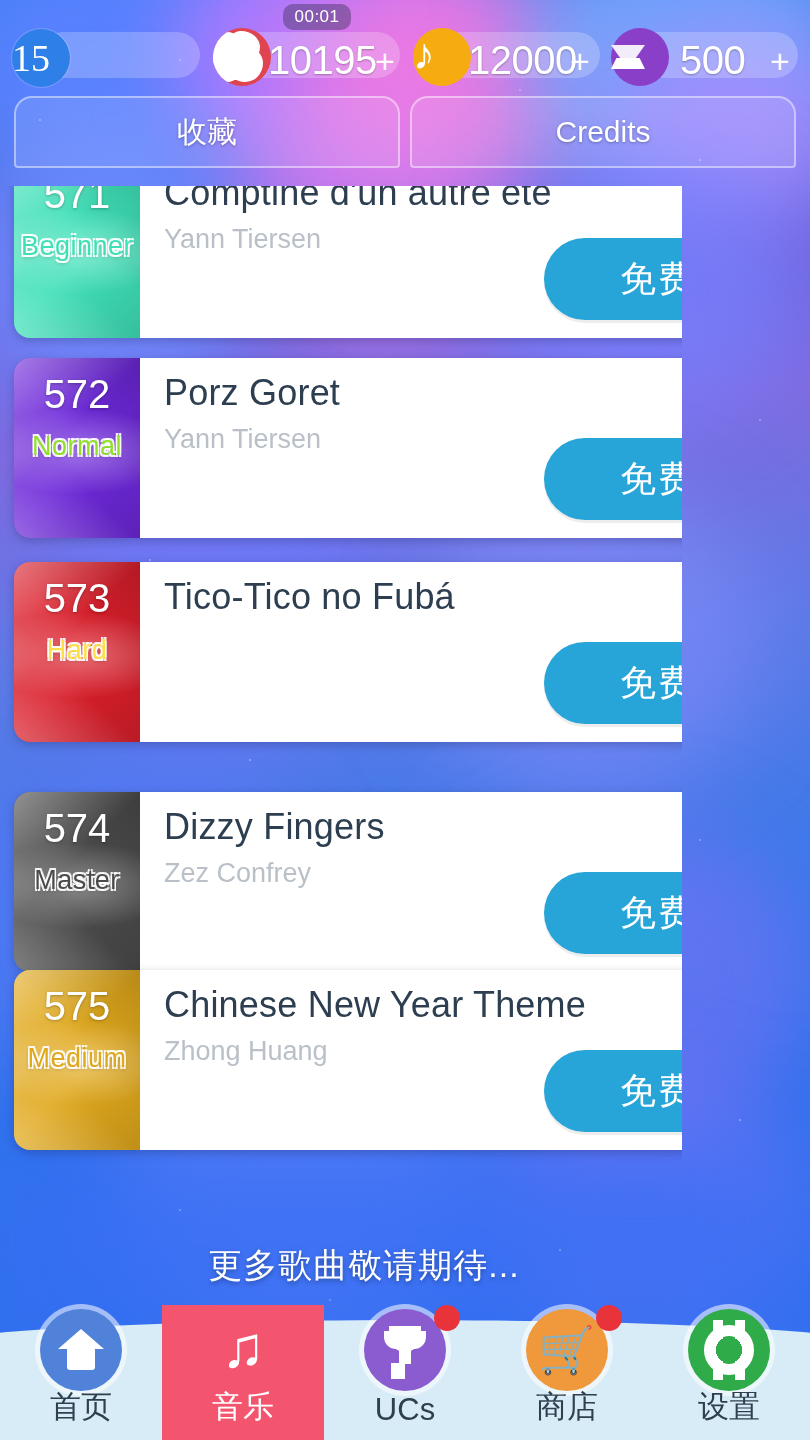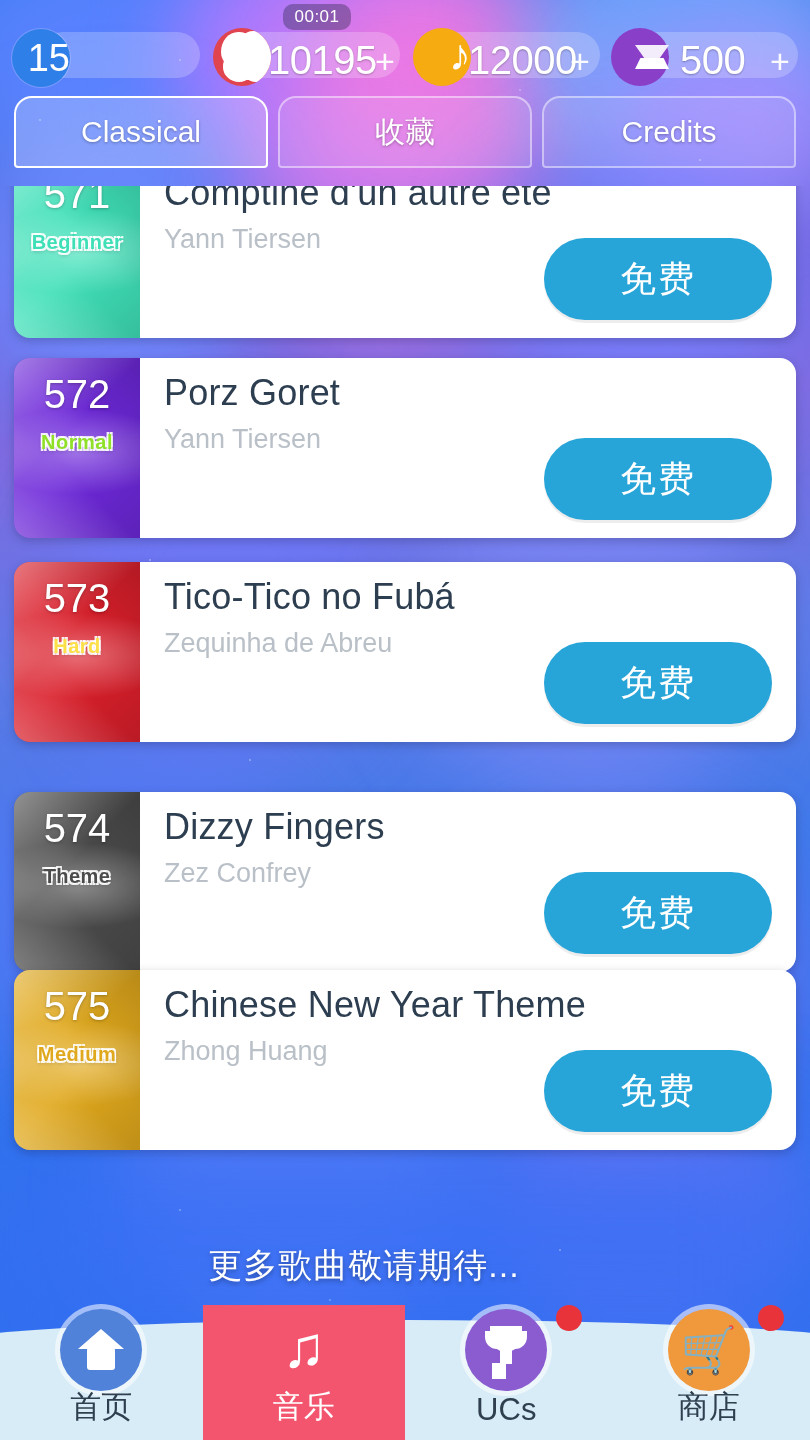--- a/index.html
+++ b/index.html
@@ -59,21 +59,21 @@
   }
 
   
   .hud { position:absolute; left:0; top:0; width:810px; height:96px; z-index:10; }
   .hud-pill {
     position:absolute; height:52px; border-radius:26px;
     background:rgba(255,255,255,.22);
   }
   .hud-circle {
     position:absolute; width:58px; height:58px; border-radius:50%;
-    display:flex; align-items:center; justify-content:flex-end; z-index:3;
+    display:flex; align-items:center; justify-content:flex-start; z-index:3;font-family:Liberation Serif, serif;
   }
   .hud-val {
     position:absolute; color:#fff; font-size:40px; letter-spacing:-.5px;
     text-shadow:0 1px 2px rgba(0,0,0,.28); z-index:3; white-space:nowrap;
   }
   .hud-plus { position:absolute; color:#fff; font-size:34px; opacity:.95; z-index:3; }
 
   #lvl-circle { left:12px; top:29px; background:#2f7fe8; box-shadow:0 0 0 1px rgba(255,255,255,.2); }
   #lvl-circle span { color:#fff; font-size:38px; }
   #lvl-pill { left:40px; top:32px; width:160px; height:46px; border-radius:23px; }
@@ -123,21 +123,21 @@
     position:relative; background:rgba(255,255,255,.10);
   }
   .tab.active { border-color:#ffffff; background:rgba(255,255,255,.22); }
   .tab span.lbl { color:#fff; font-size:30px; text-shadow:0 1px 3px rgba(0,0,0,.3); }
   .tab .dot {
     position:absolute; right:18px; top:6px; width:20px; height:20px;
     border-radius:50%; background:#ef2e2e;
   }
 
   
-  .list { position:absolute; left:0; top:186px; width:810px; height:990px; z-index:5; overflow:hidden; }
+  .list { position:absolute; left:0; top:186px; width:682px; height:990px; z-index:5; overflow:hidden; }
   .card {
     position:absolute; left:14px; width:782px; height:180px;
     display:flex; filter:drop-shadow(0 3px 5px rgba(20,20,60,.25));
   }
   .badge {
     width:126px; flex:0 0 126px; border-radius:16px 0 0 16px;
     position:relative; overflow:hidden;
     display:flex; flex-direction:column; align-items:center;
   }
   .badge::before {
@@ -150,21 +150,21 @@
   }
   .badge::after {
     content:""; position:absolute; left:-30%; top:28%; width:160%; height:48%;
     background:radial-gradient(ellipse at center, rgba(255,255,255,.35), rgba(255,255,255,0) 70%);
   }
   .badge .num {
     position:relative; z-index:2; color:#fff; font-size:40px; margin-top:14px;
     text-shadow:0 1px 3px rgba(0,0,0,.25);
   }
   .badge .diff {
-    position:relative; z-index:2; color:#fff; font-size:20px; font-weight:bold;
+    position:relative; z-index:2; color:#fff; font-size:27px; font-weight:normal;
     margin-top:14px; letter-spacing:.5px;
     text-shadow:-1.6px -1.6px 0 rgba(255,255,255,.9), 1.6px -1.6px 0 rgba(255,255,255,.9),
                 -1.6px 1.6px 0 rgba(255,255,255,.9), 1.6px 1.6px 0 rgba(255,255,255,.9),
                 0 2px 4px rgba(0,0,0,.3);
   }
   .cardbody {
     flex:1; background:#ffffff; border-radius:0 16px 16px 0;
     position:relative; padding:14px 0 0 24px;
   }
   .title { color:#2c3e50; font-size:36px; letter-spacing:.2px; white-space:nowrap; }
@@ -298,23 +298,20 @@
 
   <div class="hud-pill" id="gem-pill"></div>
   <div class="hud-circle" id="gem-circle">
     <div class="gem-glyph"></div>
   </div>
   <div class="hud-val" id="gem-val">500</div>
   <div class="hud-plus" id="gem-plus">+</div>
 </div>
 
 <div class="tabs">
-  <div class="tab active">
-    <span class="lbl">Classical</span>
-  </div>
   <div class="tab">
     <span class="lbl">收藏</span>
   </div>
   <div class="tab">
     <span class="lbl">Credits</span>
   </div>
 </div>
 
 <div class="list">
 
@@ -346,31 +343,30 @@
     </div>
   </div>
 
   <div class="card" style="top:376px">
     <div class="badge" style="background:#da1f2b">
       <div class="num">573</div>
       <div class="diff" style="color:#fde047">Hard</div>
     </div>
     <div class="cardbody">
       <div class="title">Tico-Tico no Fubá</div>
-      <div class="artist">Zequinha de Abreu</div>
       <div class="freebtn">
         <span>免费</span>
       </div>
     </div>
   </div>
 
   <div class="card" style="top:606px">
     <div class="badge" style="background:#4b4b4b">
       <div class="num">574</div>
-      <div class="diff" style="color:#4b4b4b">Theme</div>
+      <div class="diff" style="color:#4b4b4b">Master</div>
     </div>
     <div class="cardbody">
       <div class="title">Dizzy Fingers</div>
       <div class="artist">Zez Confrey</div>
       <div class="freebtn">
         <span>免费</span>
       </div>
     </div>
   </div>
 
@@ -419,15 +415,21 @@
     </div>
 
     <div class="navitem">
       <div class="navicon" style="background:#f0983c">
         <div class="ic-cart">🛒</div>
       </div>
       <span class="navdot"></span>
       <div class="navlabel">商店</div>
     </div>
 
+    <div class="navitem">
+      <div class="navicon" style="background:#2fab4a">
+        <div class="ic-gear"></div>
+      </div>
+      <div class="navlabel">设置</div>
+    </div>
 
   </div>
 </div>
 
 </body></html>

